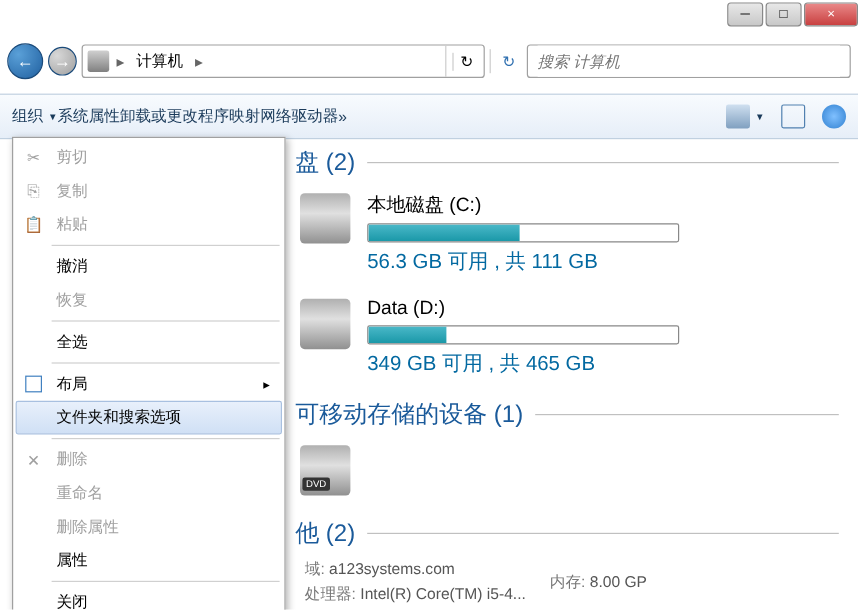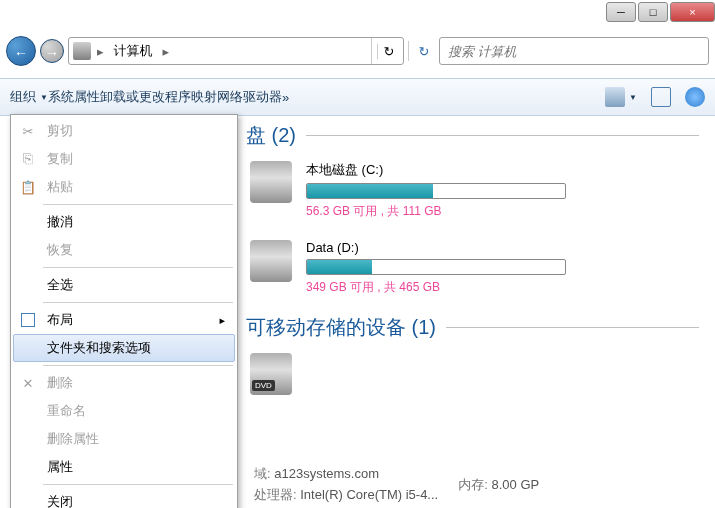--- a/index.html
+++ b/index.html
@@ -36,24 +36,24 @@
     .menu-submenu::after { content: '▸'; position: absolute; right: 10px; font-size: 11px; }
     .icon-box { width: 14px; height: 14px; border: 1px solid; }
     
     .content { position: absolute; top: 116px; left: 238px; right: 8px; bottom: 0; padding: 0 8px; }
     .section-header { color: #1a5a9a; font-size: 20px; padding: 6px 0 4px; display: flex; align-items: center; }
     .section-header::after { content: ''; flex: 1; height: 1px; background: #c0c0c0; margin-left: 10px; }
     .drive-item { display: flex; gap: 14px; padding: 8px 0 12px 4px; }
     .drive-icon { width: 42px; height: 42px; background: linear-gradient(to bottom, #b0b0b0 0%, #e0e0e0 40%, #909090 100%); border-radius: 4px; position: relative; }
     .drive-icon.dvd::before { content: 'DVD'; position: absolute; bottom: 4px; left: 2px; font-size: 8px; background: #333; color: #fff; padding: 1px 3px; border-radius: 2px; }
     .drive-info { flex: 1; }
-    .drive-name { font-size: 13px; color: #000; padding-bottom: 4px; }
+    .drive-name { font-size: 16px; color: #000; padding-bottom: 4px; }
     .drive-bar { width: 260px; height: 16px; background: #fff; border: 1px solid #888; border-radius: 2px; overflow: hidden; }
     .drive-fill { height: 100%; background: linear-gradient(to bottom, #4ab8c8, #1a98a8); }
-    .drive-stats { font-size: 12px; color: #ec4899; padding-top: 4px; }
+    .drive-stats { font-size: 17px; color: #0369a1; padding-top: 4px; }
     
     .footer { position: absolute; bottom: 0; left: 238px; right: 8px; height: 48px; padding: 6px 16px; display: flex; gap: 20px; color: #555; font-size: 12px; border-top: 1px solid transparent; align-items: center; }
     .footer-col { display: flex; flex-direction: column; gap: 3px; }
     .footer-label { color: #777; }
   </style>
 </head>
 <body>
 
 <div class="window-controls">
   <div class="win-btn">─</div>
@@ -177,20 +177,21 @@
       <div class="drive-stats">349 GB 可用 , 共 465 GB</div>
     </div>
   </div>
 
   <div class="section-header">可移动存储的设备 (1)</div>
 
   <div class="drive-item">
     <div class="drive-icon dvd"></div>
   </div>
 
+  <div class="section-header">他 (2)</div>
 </div>
 
 <div class="footer">
   <div class="footer-col">
     <div><span class="footer-label">域:</span> <span>a123systems.com</span></div>
     <div><span class="footer-label">处理器:</span> <span>Intel(R) Core(TM) i5-4...</span></div>
   </div>
   <div class="footer-col">
     <div><span class="footer-label">内存:</span> <span>8.00 GP</span></div>
   </div>

